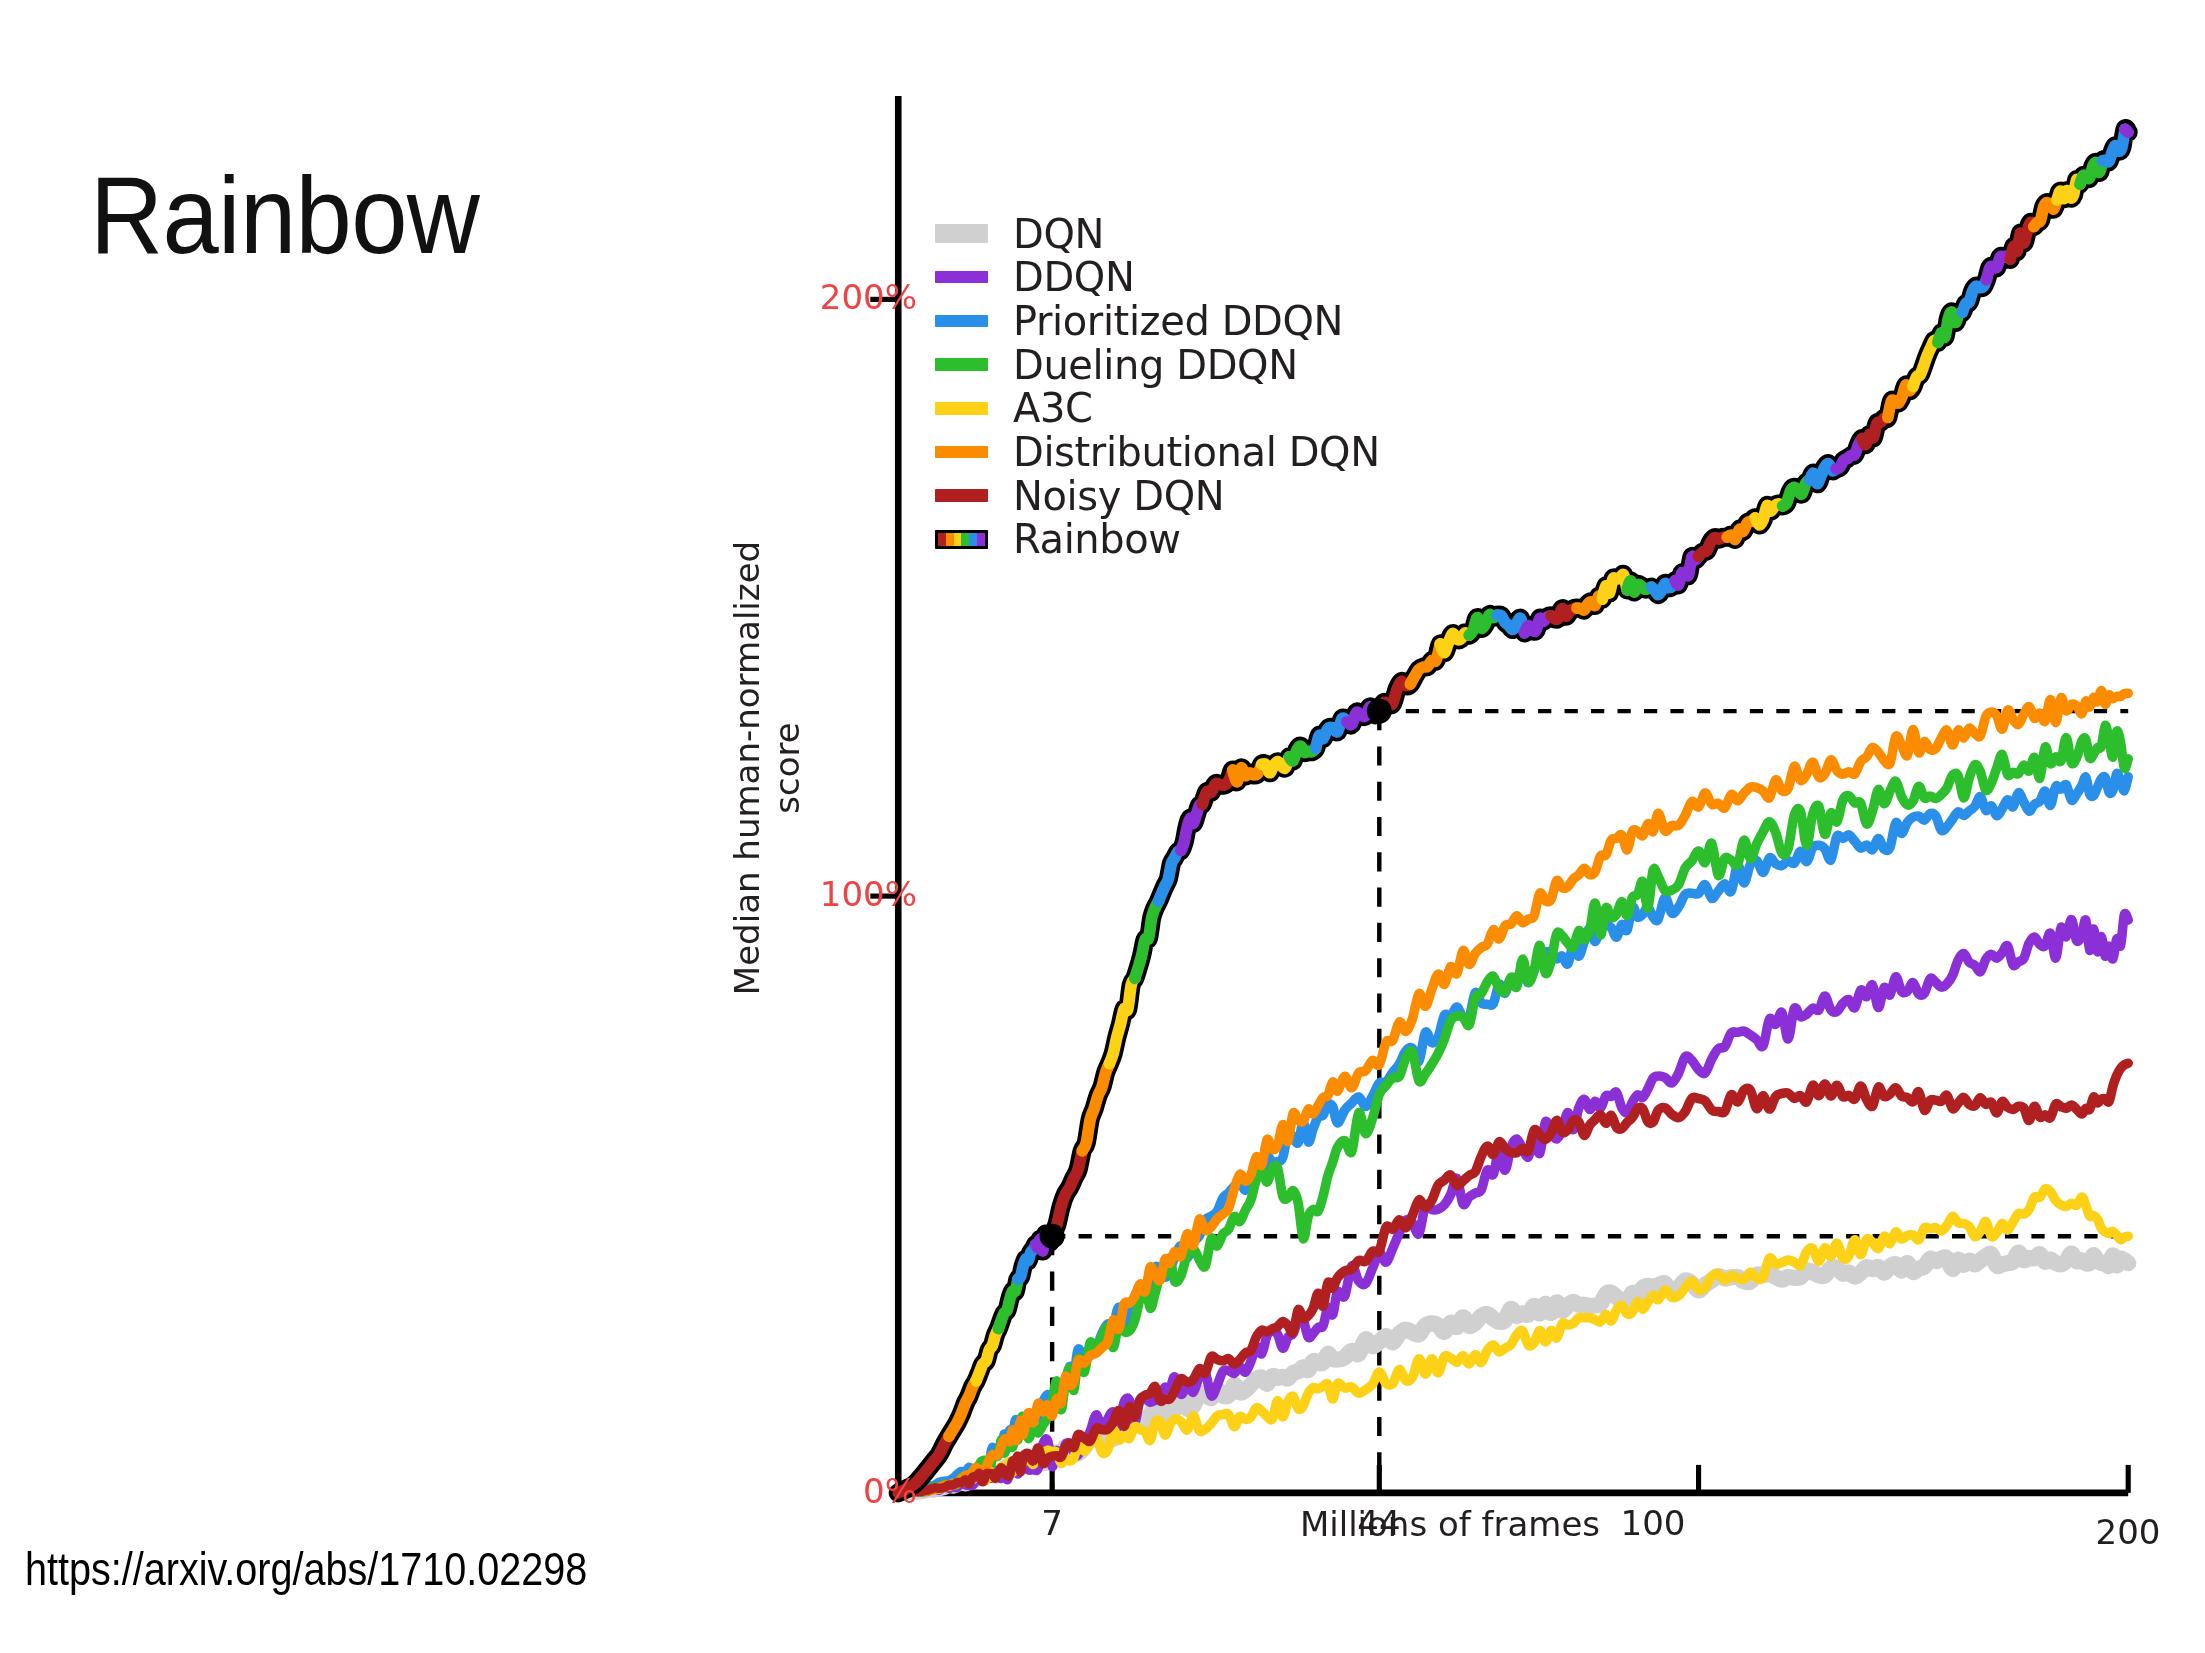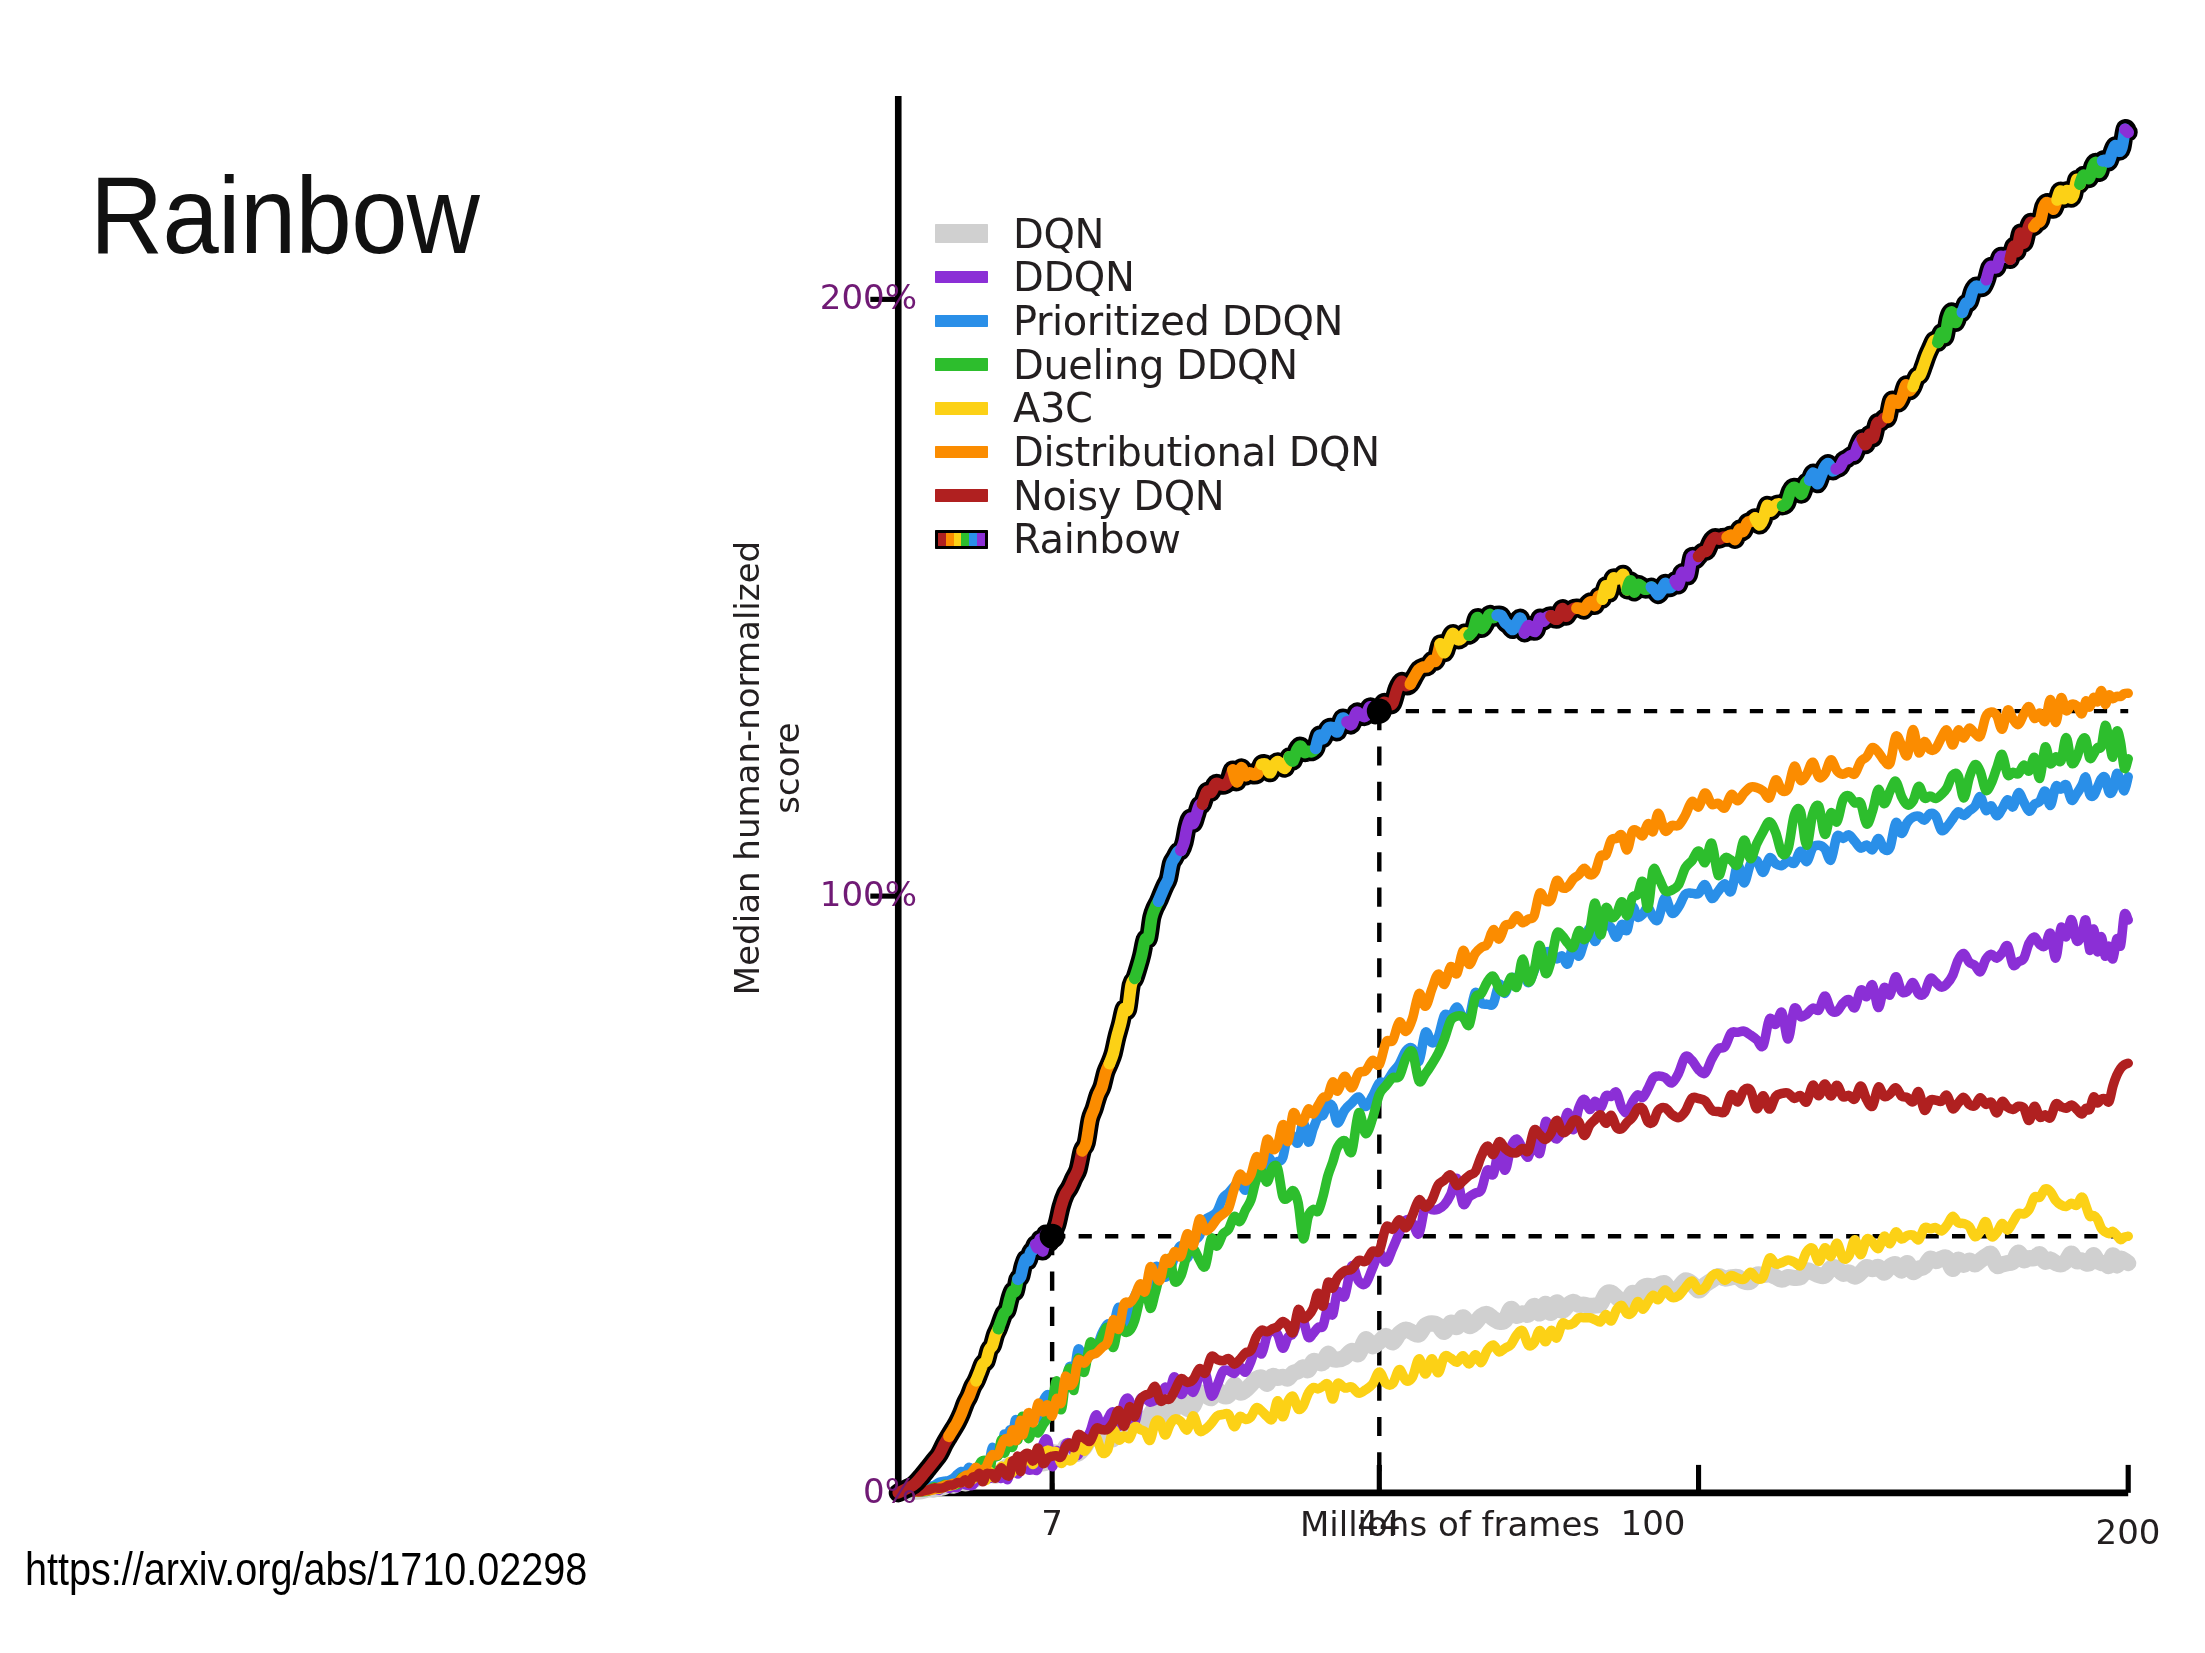--- a/index.html
+++ b/index.html
@@ -54,21 +54,21 @@
   #ylabel{
     position:absolute; left:-215px; top:632px; width:515px;
     text-align:center; transform:rotate(-90deg); transform-origin:center center;
     font-family:"DejaVu Sans",sans-serif; font-size:34px; color:#231f20;
   }
   #xlabel{
     position:absolute; left:0px; top:1408px; width:1452px; text-align:center;
     font-family:"DejaVu Sans",sans-serif; font-size:34px; color:#231f20;
   }
   .ytick{position:absolute; right:1259px; text-align:right; font-size:34px;
-         font-family:"DejaVu Sans",sans-serif; color:#701a75;}
+         font-family:"DejaVu Sans",sans-serif; color:#ef4444;}
   .xtick{position:absolute; font-size:34px; font-family:"DejaVu Sans",sans-serif;
          color:#231f20; transform:translateX(-50%);}
 </style>
 </head>
 <body>
 
 <div id="slide-title">Rainbow</div>
 
 <div id="figure">
 

